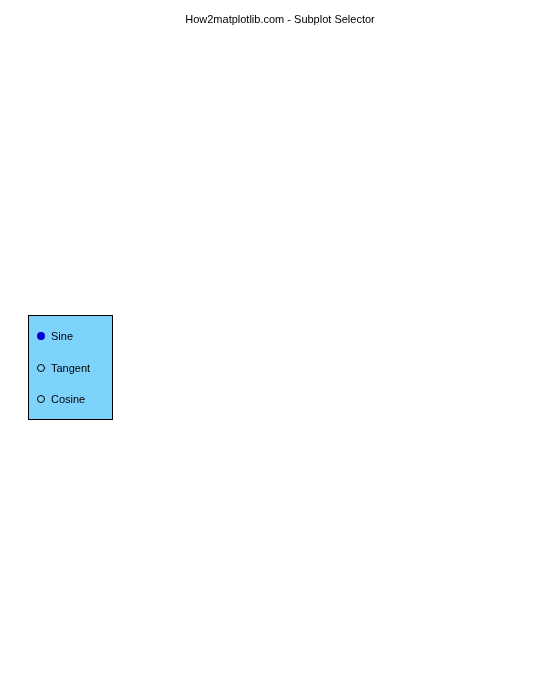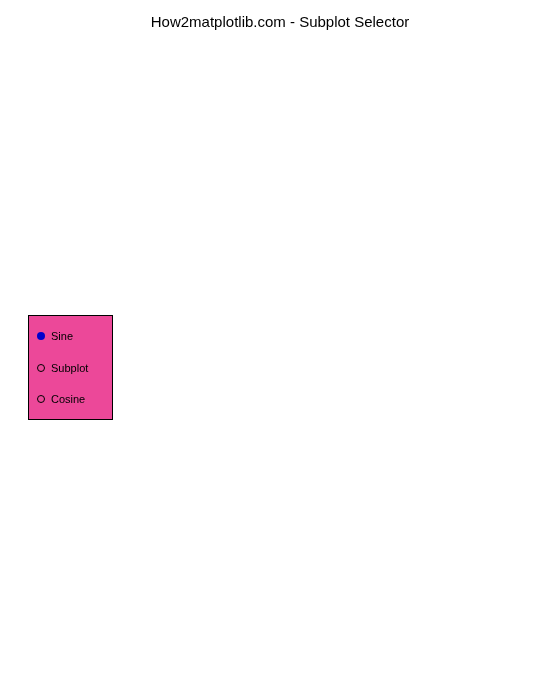--- a/index.html
+++ b/index.html
@@ -13,32 +13,32 @@
       background: #ffffff;
       font-family: "Segoe UI", Arial, sans-serif;
       position: relative;
     }
     .title {
       position: absolute;
       top: 13px;
       left: 0;
       width: 100%;
       text-align: center;
-      font-size: 15px;
+      font-size: 11px;
       color: #000;
       font-weight: 400;
     }
     .radio-panel {
       position: absolute;
       left: 28px;
       top: 315px;
       width: 85px;
       height: 105px;
       border: 1px solid #000;
-      background: #ec4899;
+      background: #7dd3fc;
       padding: 14px 8px;
       display: flex;
       flex-direction: column;
       justify-content: space-between;
     }
     .radio-item {
       display: flex;
       align-items: center;
       gap: 6px;
       cursor: pointer;
@@ -67,19 +67,19 @@
 
 <div class="title">How2matplotlib.com - Subplot Selector</div>
 
 <div class="radio-panel">
   <div class="radio-item">
     <span class="radio-circle selected"></span>
     <span class="radio-label">Sine</span>
   </div>
   <div class="radio-item">
     <span class="radio-circle"></span>
-    <span class="radio-label">Subplot</span>
+    <span class="radio-label">Tangent</span>
   </div>
   <div class="radio-item">
     <span class="radio-circle"></span>
     <span class="radio-label">Cosine</span>
   </div>
 </div>
 
 </body></html>

